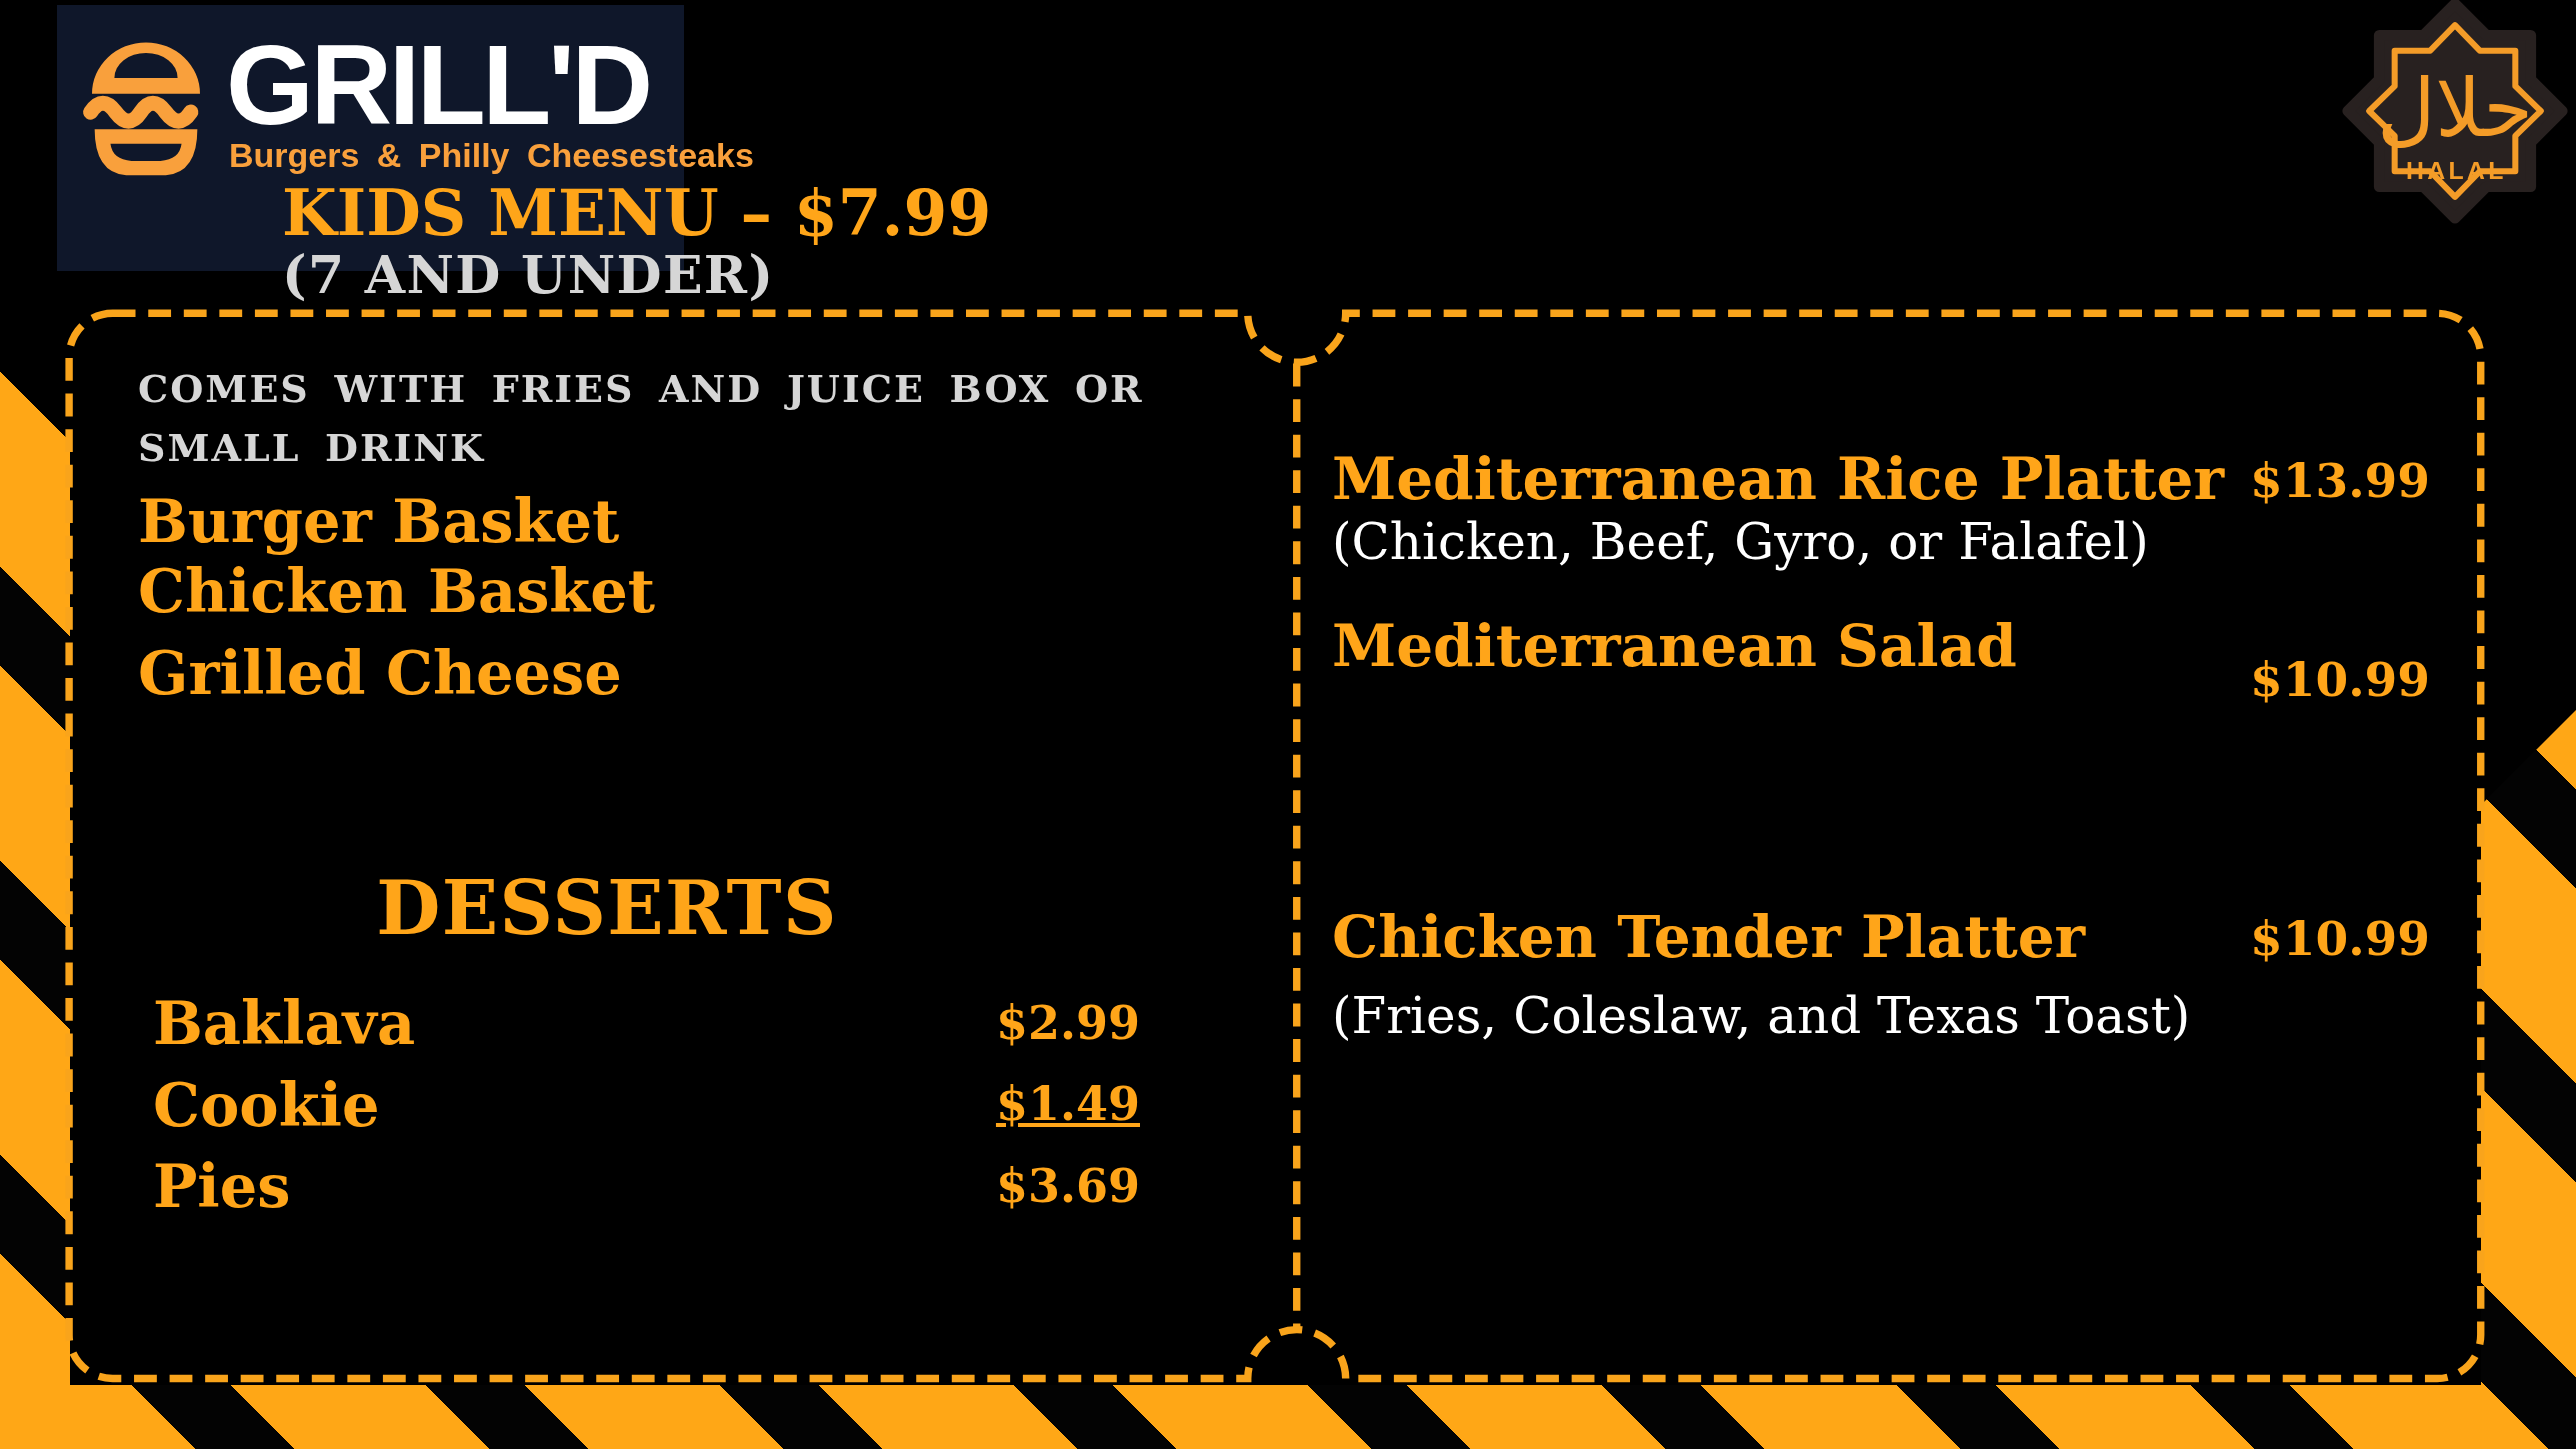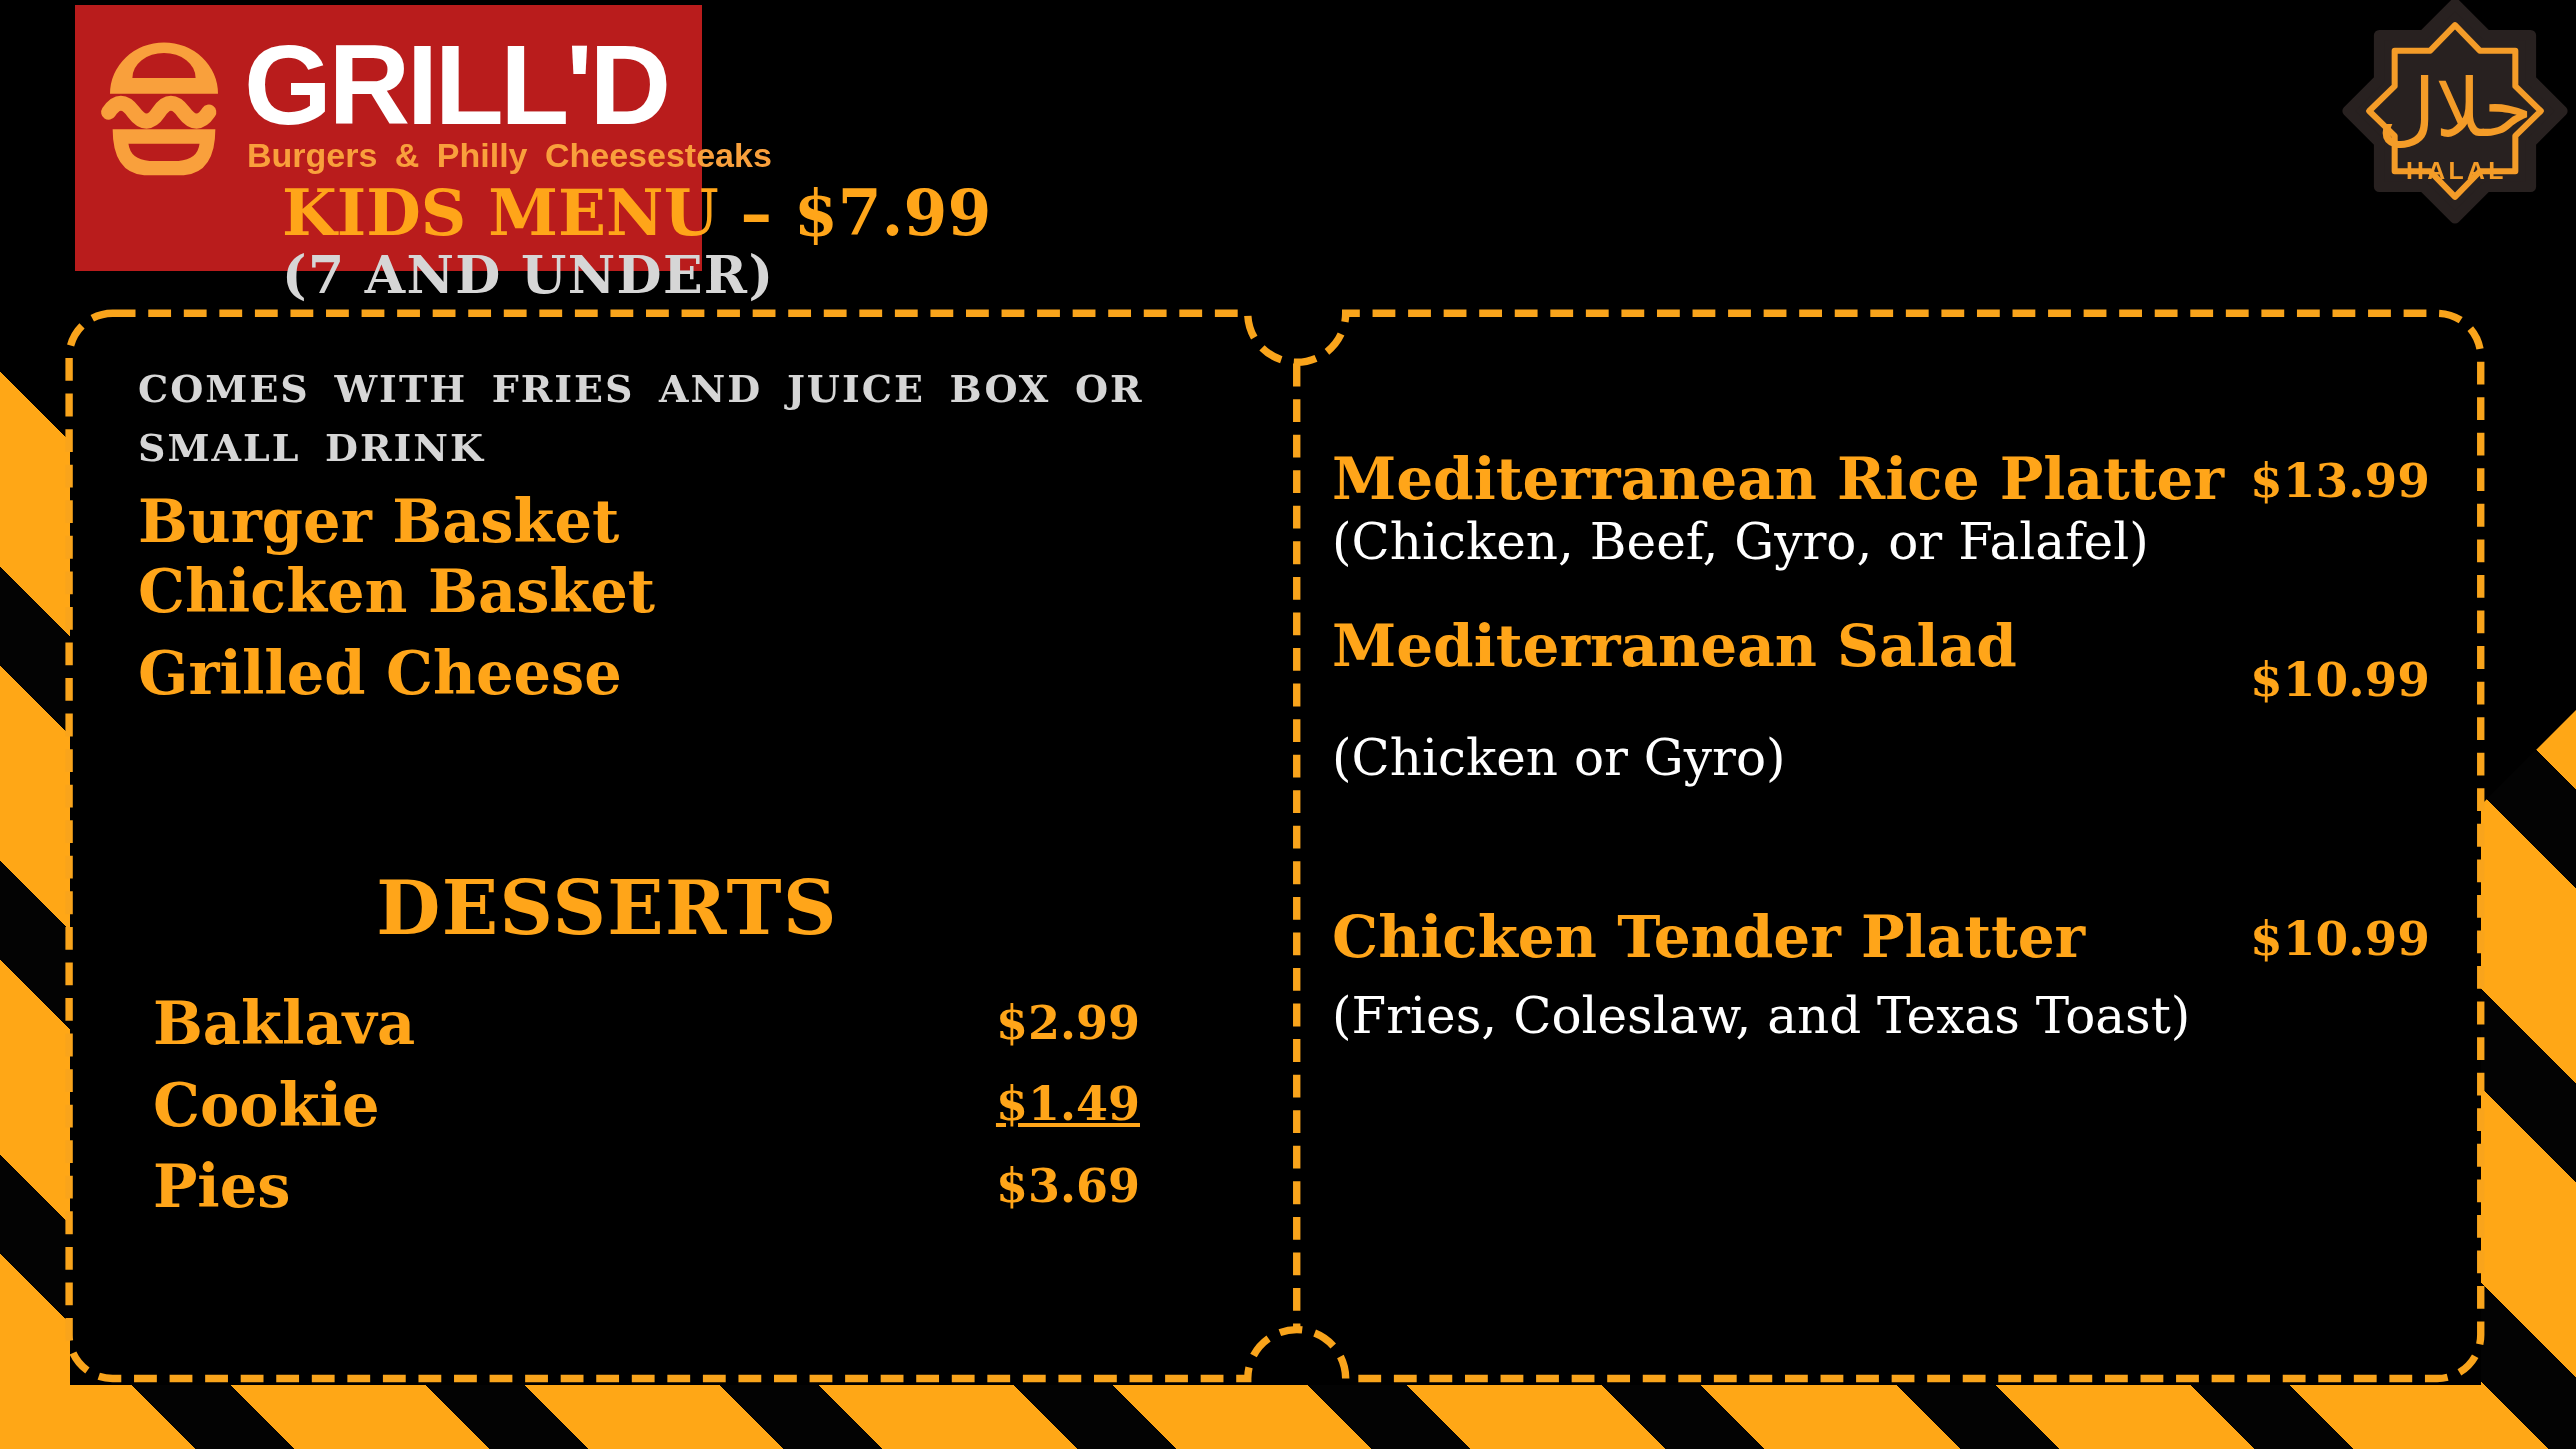--- a/index.html
+++ b/index.html
@@ -16,22 +16,22 @@
     background:repeating-linear-gradient(45deg, #FFA716 0 138px, #030303 138px 208px);
     clip-path:polygon(0 371px, 70px 441px, 70px 1385px, 2481px 1385px,
                       2481px 805px, 2576px 710px, 2576px 1449px, 0 1449px);
   }
 
   
   #ticket { position:absolute; left:0; top:0; }
 
   
   #logo-panel {
-    position:absolute; left:75px; top:5.4px; width:627px; height:266px;
-    background:#b91c1c;
+    position:absolute; left:57px; top:5.4px; width:627px; height:266px;
+    background:#0f172a;
   }
   #burger-icon { position:absolute; left:20px; top:14.8px; }
   #brand-name {
     position:absolute; left:169px; top:14.8px;
     font-family:"Liberation Sans", sans-serif; font-weight:800;
     font-size:113px; letter-spacing:-3.4px; color:#FFFFFF; white-space:nowrap;
   }
   #brand-tagline {
     position:absolute; left:172px; top:131px;
     font-family:"Liberation Sans", sans-serif; font-weight:700;
@@ -133,21 +133,20 @@
   <div class="abs slab dessert-price" id="dessert-price-1">$1.49</div>
   <div class="abs slab dessert-name" id="dessert-name-2">Pies</div>
   <div class="abs slab dessert-price" id="dessert-price-2">$3.69</div>
 
 
   <div class="abs slab platter-name" id="platter-name-0">Mediterranean Rice Platter</div>
   <div class="abs whiteserif platter-desc" id="platter-desc-0">(Chicken, Beef, Gyro, or Falafel)</div>
   <div class="abs slab platter-price" id="platter-price-0">$13.99</div>
 
   <div class="abs slab platter-name" id="platter-name-1">Mediterranean Salad</div>
-  <div class="abs whiteserif platter-desc" id="platter-desc-1">(Chicken or Gyro)</div>
   <div class="abs slab platter-price" id="platter-price-1">$10.99</div>
 
   <div class="abs slab platter-name" id="platter-name-2">Chicken Tender Platter</div>
   <div class="abs whiteserif platter-desc" id="platter-desc-2">(Fries, Coleslaw, and Texas Toast)</div>
   <div class="abs slab platter-price" id="platter-price-2">$10.99</div>
 
 </div>
 
 
 </body></html>

